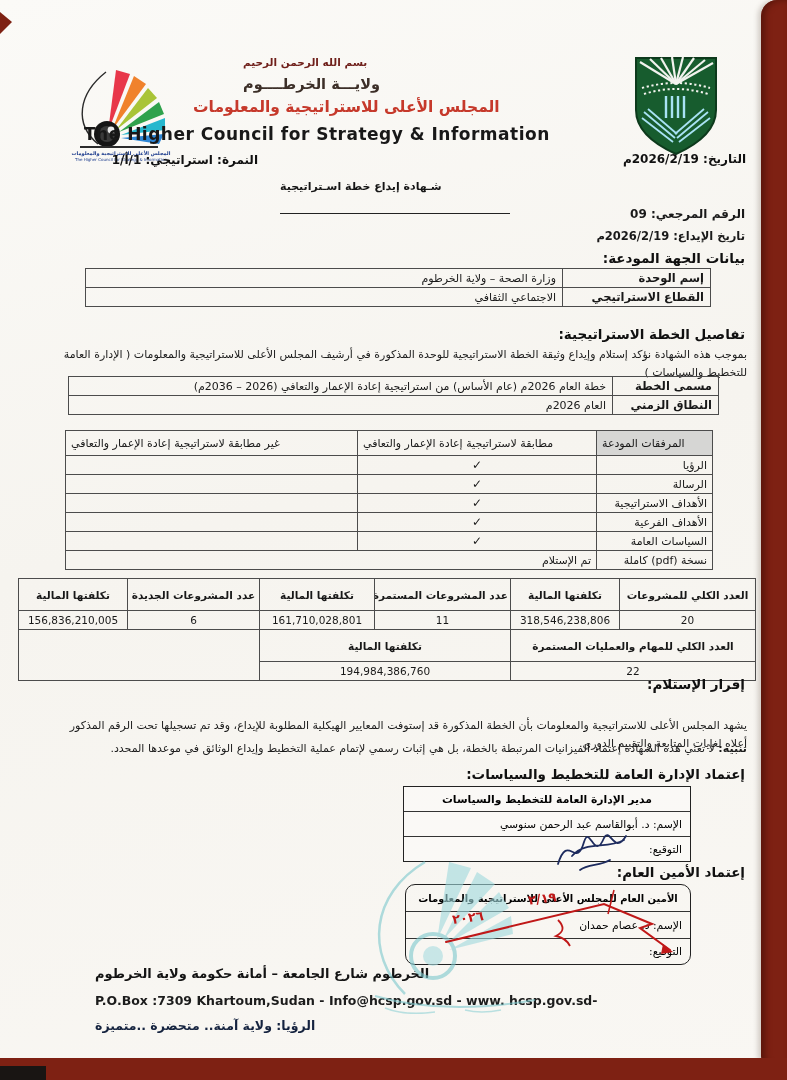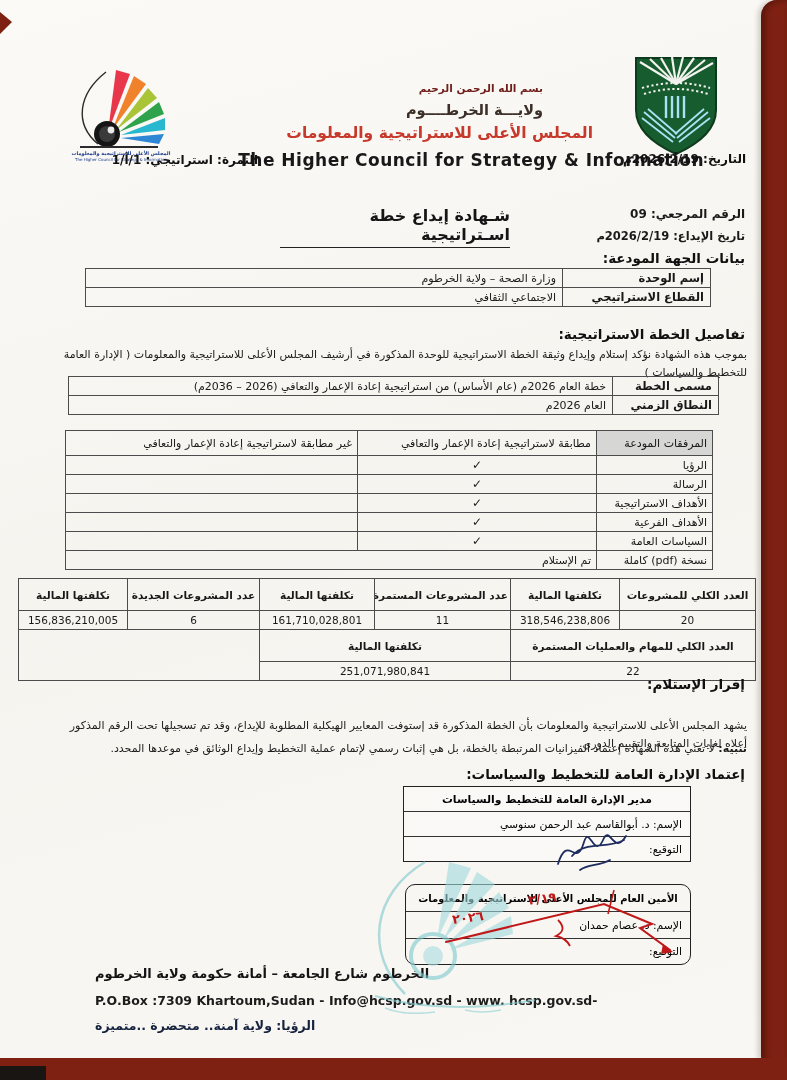--- a/index.html
+++ b/index.html
@@ -3,41 +3,41 @@
 <meta charset="utf-8">
 <style>
   * { margin:0; padding:0; box-sizing:border-box; }
   html,body { width:787px; height:1080px; }
   body { font-family:"DejaVu Sans", sans-serif; background:#e9e7e2; }
   .page { position:relative; width:787px; height:1080px; overflow:hidden;
           background:linear-gradient(165deg,#fbfaf7 0%,#f6f4ef 45%,#f9f7f3 100%); }
   .abs { position:absolute; }
   .ar { direction:rtl; }
   .b { font-weight:bold; }
-  .c { text-align:right;margin-top:26px; }
+  .c { text-align:left; }
   .r { text-align:right; }
 
   
   .right-band { right:0; top:0; width:26px; height:1066px; background:#7e2113;
                 border-radius:16px 0 0 10px; box-shadow:inset 4px 0 6px #5a160b, -3px 0 5px rgba(90,70,60,.25); }
   .bottom-bar { left:0; top:1058px; width:787px; height:22px; background:#7e2113; }
   .bottom-black { left:0; top:1066px; width:46px; height:14px; background:#191513; }
   .corner-wedge { left:0; top:12px; width:12px; height:22px; background:#7e2113;
                   clip-path:polygon(0 0,100% 45%,0 100%); }
 
   
   .bismillah { left:243px; top:56px; width:300px; font-size:10.5px; color:#6f1f1a; }
   .state { left:243px; top:76px; width:300px; font-size:14.5px; color:#3c2f28; letter-spacing:1px; }
   .council-ar { left:193px; top:98px; width:400px; font-size:15.5px; color:#c6392b; }
   .council-en { left:84px; top:124px; width:620px; font-size:17px; color:#181818; letter-spacing:.5px; }
   .serial { left:58px; top:153px; width:200px; font-size:12px; color:#111; }
   .hdr-date { left:560px; top:152px; width:186px; font-size:12px; color:#111; }
 
-  .doc-title { left:280px; top:180px; width:230px; font-size:16px; color:#151515;
-               border-bottom:1.5px solid #222; padding-bottom:3px; }
+  .doc-title { left:280px; top:180px; width:230px; font-size:11px; color:#151515;
+               border-bottom:1.5px solid #222; padding-bottom:20px; }
   .ref-no { left:445px; top:207px; width:300px; font-size:12px; color:#1a1a1a; }
   .dep-date { left:445px; top:229px; width:300px; font-size:11.5px; color:#1a1a1a; }
   .sec-h { font-size:13.5px; color:#101010; }
 
   table { border-collapse:collapse; table-layout:fixed; direction:rtl; }
   td { border:1px solid #4c4c4c; font-size:11px; color:#181818; padding:2px 6px;
        overflow:hidden; white-space:nowrap; }
   td.lbl { font-weight:bold; font-size:11.5px; text-align:right; }
   td.val { text-align:right; }
   .t3 td { height:19px; padding:1px 5px; }
@@ -241,41 +241,42 @@
       <td class="vl">6</td>
       <td class="vl">156,836,210,005</td>
     </tr>
     <tr>
       <td class="hd" colspan="2">العدد الكلي للمهام والعمليات المستمرة</td>
       <td class="hd" colspan="2">تكلفتها المالية</td>
       <td colspan="2" rowspan="2"></td>
     </tr>
     <tr>
       <td class="vl" colspan="2">22</td>
-      <td class="vl" colspan="2">251,071,980,841</td>
+      <td class="vl" colspan="2">194,984,386,760</td>
     </tr>
   </tbody>
     </table>
 
   <div class="abs ar b sec-h" style="left:445px;top:676px;width:300px;text-align:right;">إقرار الإستلام:</div>
   <div class="abs ar para" style="left:45px;top:697px;width:702px;margin-top:20px;">يشهد المجلس الأعلى للاستراتيجية والمعلومات بأن الخطة المذكورة قد إستوفت المعايير الهيكلية المطلوبة للإيداع، وقد تم تسجيلها تحت الرقم المذكور أعلاه لغايات المتابعة والتقييم الدوري.</div>
   <div class="abs ar para" style="left:45px;top:740px;width:702px;">
     <span class="b">تنبيه:</span><span> لا تعني هذه الشهادة إعتماد الميزانيات المرتبطة بالخطة، بل هي إثبات رسمي لإتمام عملية التخطيط وإيداع الوثائق في موعدها المحدد.</span>
   </div>
 
   <div class="abs ar b sec-h" style="left:395px;top:766px;width:350px;text-align:right;">إعتماد الإدارة العامة للتخطيط والسياسات:</div>
   <div class="abs sig-box" style="left:403px;top:786px;width:288px;height:76px;z-index:1;">
     <div class="row ttl" style="height:25px;">مدير الإدارة العامة للتخطيط والسياسات</div>
     <div class="row" style="height:25px;">الإسم: د. أبوالقاسم عبد الرحمن سنوسي</div>
     <div class="row" style="height:24px;">التوقيع:</div>
   </div>
   <svg class="abs" style="left:550px;top:818px;z-index:2;" width="100" height="62" viewBox="0 0 100 62">
     <path d="M8,46 C18,14 26,52 34,24 C40,6 44,44 54,20 C60,8 64,38 76,18 M22,38 c14,-16 34,-6 52,-16 M30,52 c8,-6 20,-4 30,-10" fill="none" stroke="#1d2b5e" stroke-width="1.8" stroke-linecap="round"></path>
   </svg>
 
+  <div class="abs ar b sec-h" style="left:445px;top:864px;width:300px;text-align:right;">إعتماد الأمين العام:</div>
 
   <svg class="abs" style="left:345px;top:844px;z-index:2;opacity:.6;" width="230" height="170" viewBox="0 0 230 170">
     <path d="M60,150 C20,110 26,50 80,18" fill="none" stroke="#7cc8cd" stroke-width="2.5"></path>
     <g fill="#9fd9dd">
       <path d="M92,96 L104,18 L126,24 Z"></path>
       <path d="M98,96 L132,28 L150,40 Z"></path>
       <path d="M102,100 L154,48 L164,64 Z"></path>
       <path d="M104,106 L166,72 L168,90 Z"></path>
     </g>
     <circle cx="88" cy="112" r="22" fill="none" stroke="#7cc8cd" stroke-width="4"></circle>

